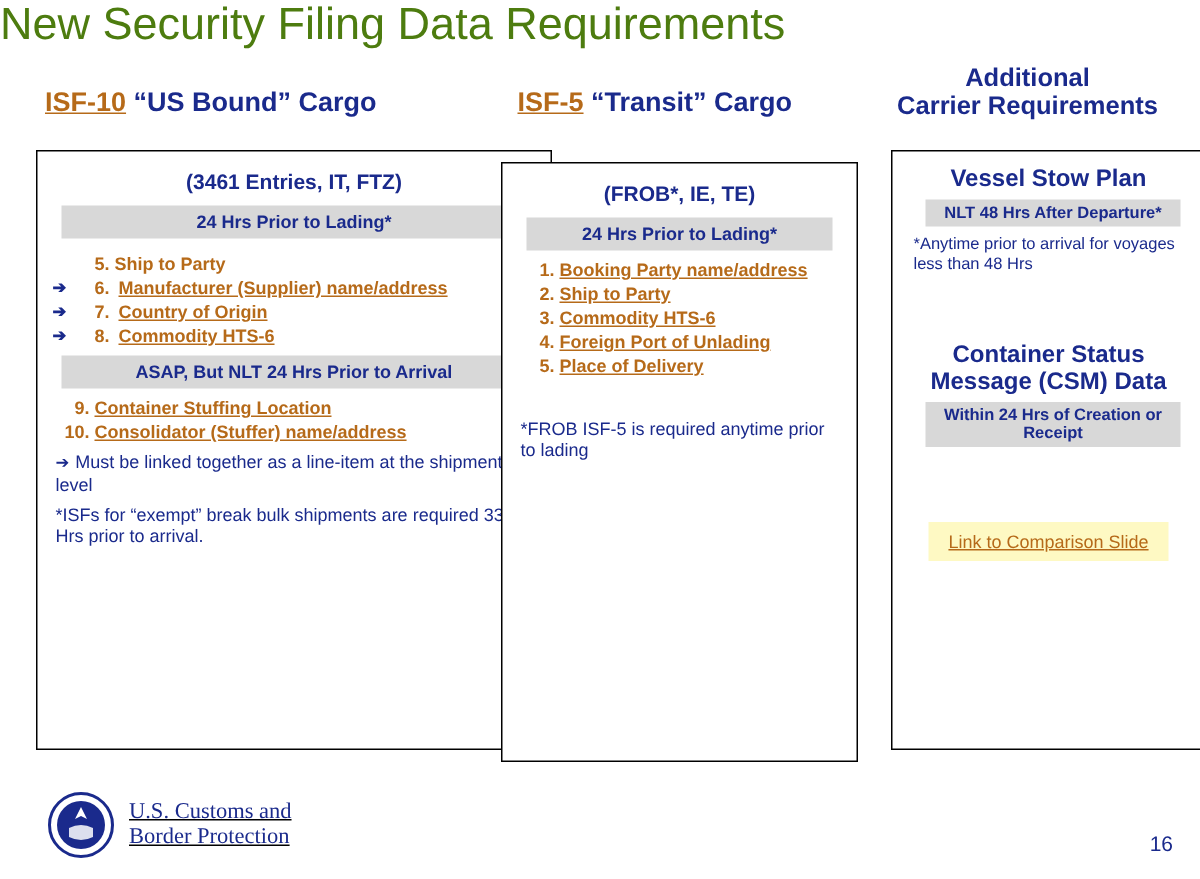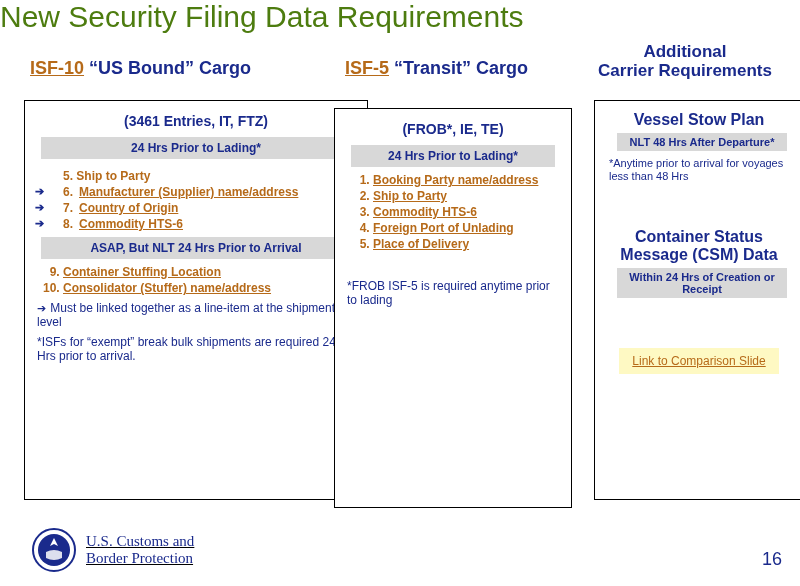--- a/index.html
+++ b/index.html
@@ -147,21 +147,21 @@
     font-family: Georgia, 'Times New Roman', serif;
     color: #1a2a8c;
     font-size: 15px;
     line-height: 17px;
   }
   .pagenum {
     position: absolute;
     right: 18px;
     bottom: 16px;
     color: #1a2a8c;
-    font-size: 18px;
+    font-size: 14px;
   }
 </style>
 </head>
 <body>
 
 <div class="title">New Security Filing Data Requirements</div>
 
 <div class="col-heads">
   <div class="head" style="left:30px; top:12px;">
     <span class="orange-link">ISF-10</span><span class="navy"> “US Bound” Cargo</span>
@@ -185,21 +185,21 @@
       <li class="arrow"><span class="num" style="text-decoration: none;">8. </span><span>Commodity HTS-6</span></li>
     </ol>
   <div class="graybar">ASAP, But NLT 24 Hrs Prior to Arrival</div>
   <ol class="datalist" id="list-c" start="9">
       <li><span>Container Stuffing Location</span></li>
       <li><span>Consolidator (Stuffer) name/address</span></li>
     </ol>
   <div class="note">
     <span class="arrow-mark">➔</span><span>Must be linked together as a line-item at the shipment level</span>
   </div>
-  <div class="note">*ISFs for “exempt” break bulk shipments are required 24 Hrs prior to arrival.</div>
+  <div class="note">*ISFs for “exempt” break bulk shipments are required 33 Hrs prior to arrival.</div>
 </div>
 
 <div class="box box2">
   <div class="subtitle">(FROB*, IE, TE)</div>
   <div class="graybar">24 Hrs Prior to Lading*</div>
   <ol class="datalist" id="list-2">
       <li><span>Booking Party name/address</span></li>
       <li><span>Ship to Party</span></li>
       <li><span>Commodity HTS-6</span></li>
       <li><span>Foreign Port of Unlading</span></li>

